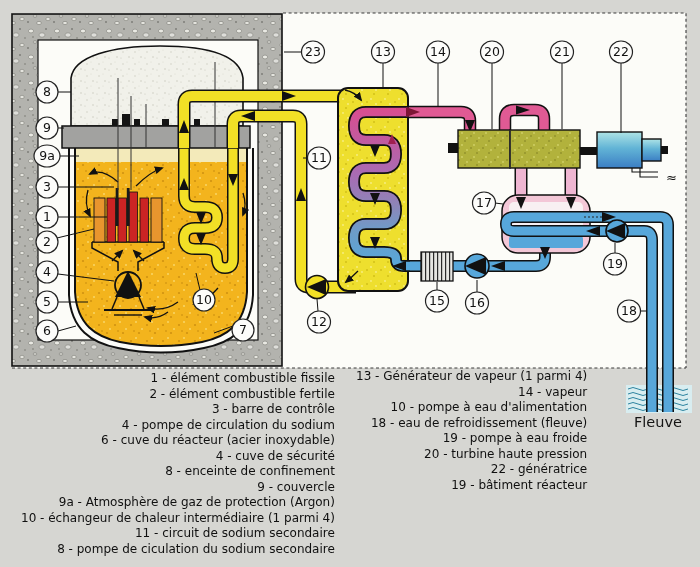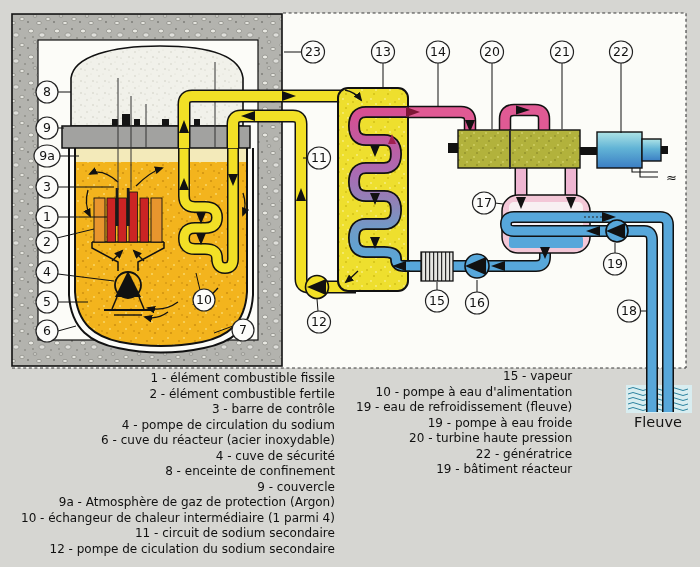--- a/index.html
+++ b/index.html
@@ -408,24 +408,25 @@
       <div class="legend-line">2 - élément combustible fertile</div>
       <div class="legend-line">3 - barre de contrôle</div>
       <div class="legend-line">4 - pompe de circulation du sodium</div>
       <div class="legend-line">6 - cuve du réacteur (acier inoxydable)</div>
       <div class="legend-line">4 - cuve de sécurité</div>
       <div class="legend-line">8 - enceinte de confinement</div>
       <div class="legend-line">9 - couvercle</div>
       <div class="legend-line">9a - Atmosphère de gaz de protection (Argon)</div>
       <div class="legend-line">10 - échangeur de chaleur intermédiaire (1 parmi 4)</div>
       <div class="legend-line">11 - circuit de sodium secondaire</div>
-      <div class="legend-line">12 - pompe de ciculation du sodium secondaire</div>
+      <div class="legend-line">8 - pompe de ciculation du sodium secondaire</div>
     </div>
 <div class="legend-col right">
-      <div class="legend-line">15 - vapeur</div>
+      <div class="legend-line">13 - Générateur de vapeur (1 parmi 4)</div>
+      <div class="legend-line">14 - vapeur</div>
       <div class="legend-line">10 - pompe à eau d'alimentation</div>
-      <div class="legend-line">19 - eau de refroidissement (fleuve)</div>
+      <div class="legend-line">18 - eau de refroidissement (fleuve)</div>
       <div class="legend-line">19 - pompe à eau froide</div>
       <div class="legend-line">20 - turbine haute pression</div>
       <div class="legend-line">22 - génératrice</div>
       <div class="legend-line">19 - bâtiment réacteur</div>
     </div>
 </div>
 
 </body></html>

